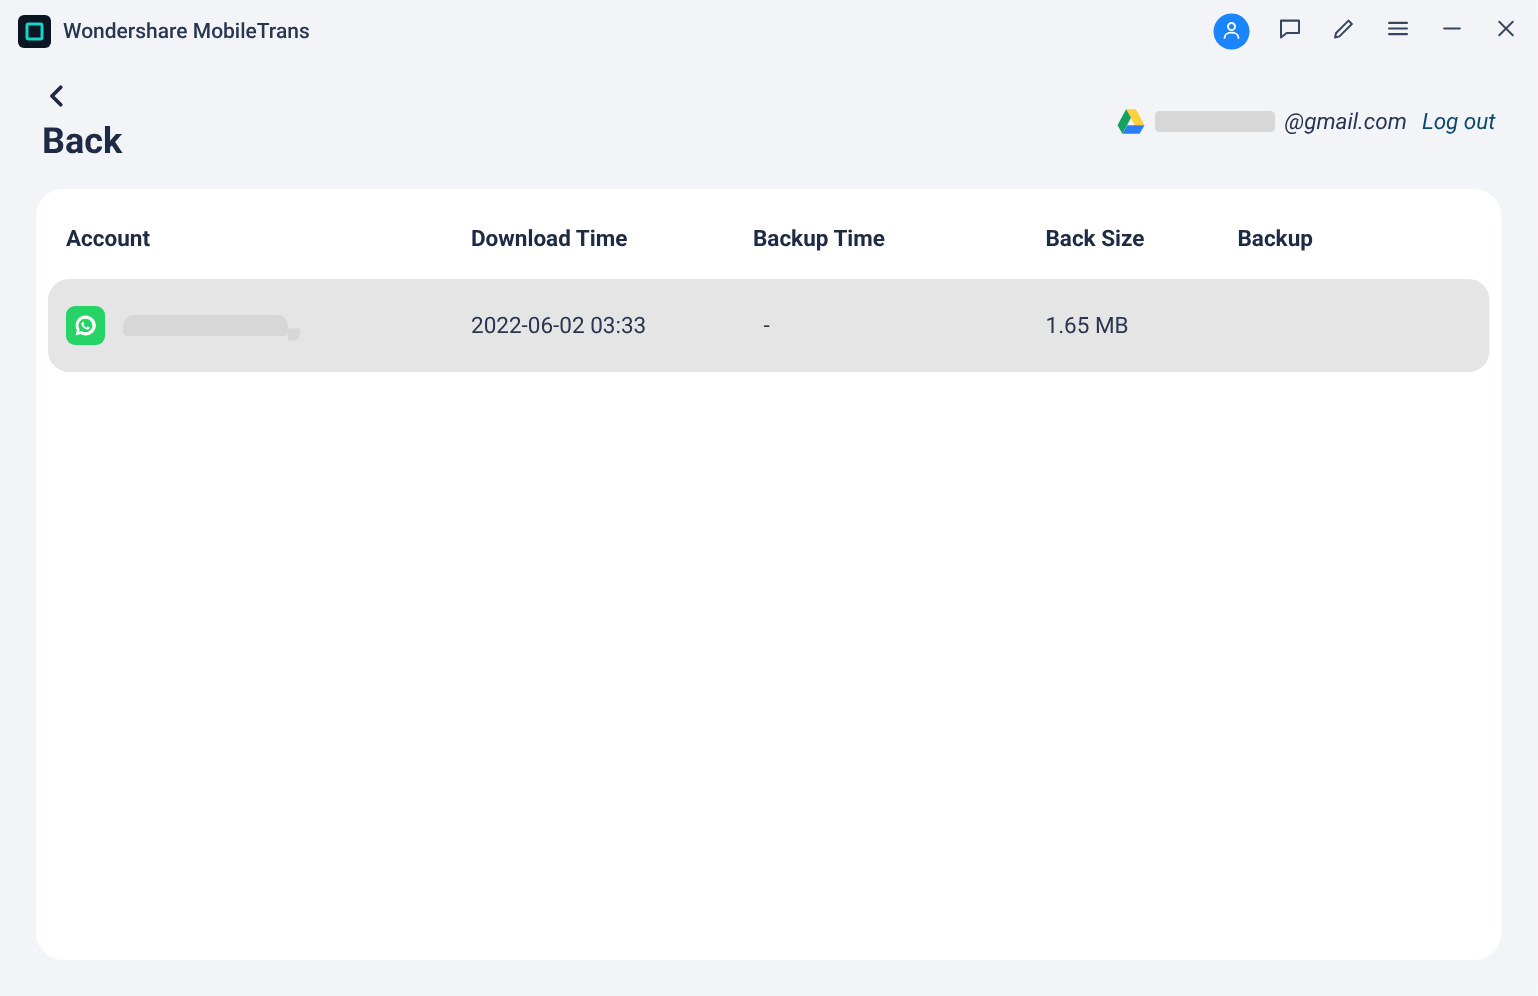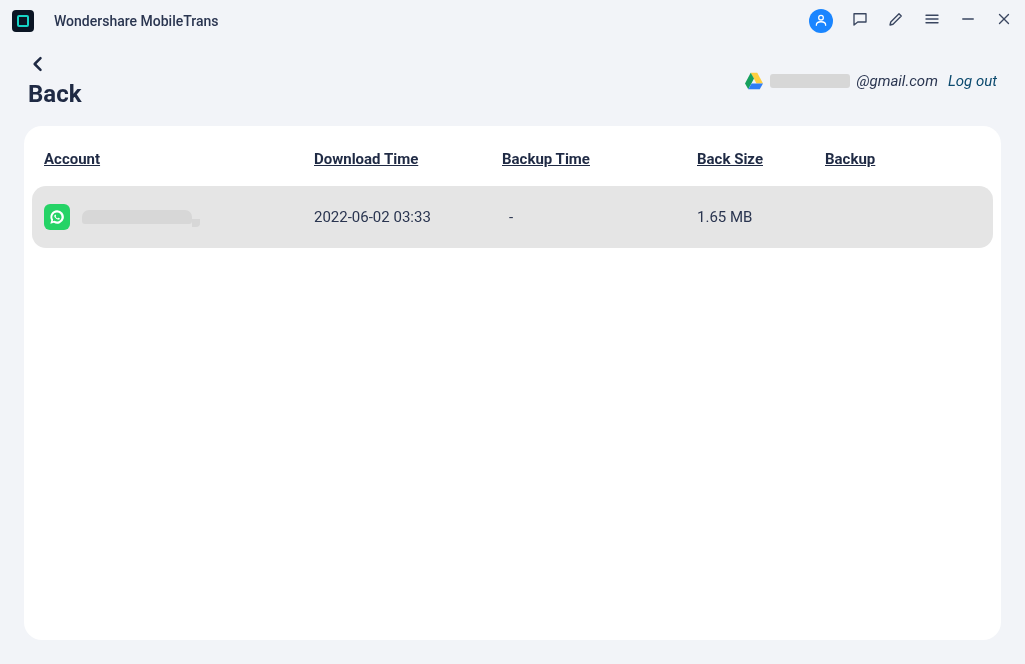--- a/index.html
+++ b/index.html
@@ -18,21 +18,21 @@
       border-radius: 10px;
       display: flex;
       flex-direction: column;
     }
     
     .title-bar {
       height: 42px;
       display: flex;
       align-items: center;
       padding: 0 12px;
-      gap: 20px;
+      gap: 8px;
     }
     .app-icon {
       width: 22px;
       height: 22px;
       background: #0b1524;
       border-radius: 4px;
       display: flex;
       align-items: center;
       justify-content: center;
     }
@@ -135,21 +135,20 @@
       width: 100%;
     }
     .thead {
       display: flex;
       padding: 16px 12px 16px 12px;
     }
     .th {
       font-size: 15px;
       font-weight: 700;
       color: #1f2a44;
-      text-decoration: underline;
     }
     .col-account { flex: 0 0 270px; }
     .col-backup { flex: 0 0 195px; }
     .col-download { flex: 0 0 188px; }
     .col-size { flex: 0 0 128px; }
     .col-operate { flex: 1; }
     .trow {
       display: flex;
       align-items: center;
       background: #e5e5e5;

